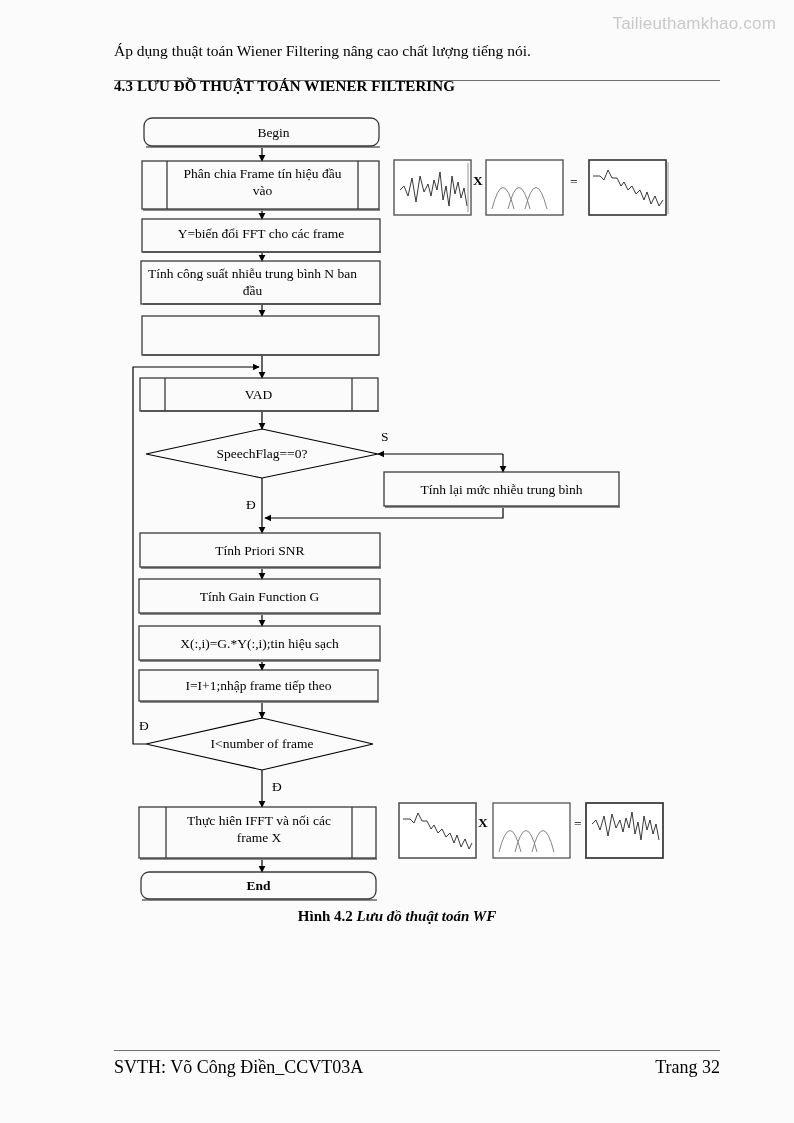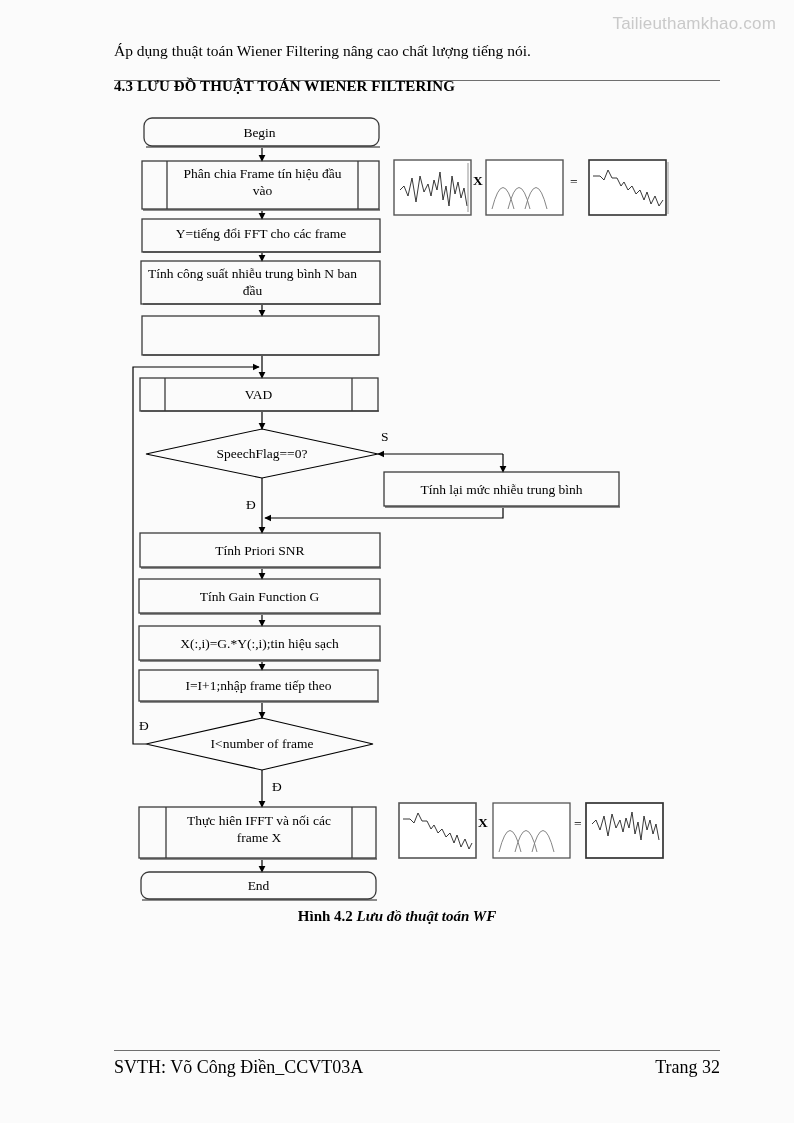--- a/index.html
+++ b/index.html
@@ -211,37 +211,37 @@
         <path d="M 499 852 Q 510 809 521 852" fill="none" stroke="#777" stroke-width="0.9"></path>
         <path d="M 515 852 Q 526 809 537 852" fill="none" stroke="#777" stroke-width="0.9"></path>
         <path d="M 532 852 Q 543 809 554 852" fill="none" stroke="#777" stroke-width="0.9"></path>
 
         <rect x="586" y="803" width="77" height="55" fill="#fff" stroke="#333" stroke-width="1.7"></rect>
         <polyline fill="none" stroke="#222" stroke-width="0.9" points="592,824 596,820 600,830 604,816 608,836 612,814 616,828 620,820 623,832 626,818 629,828
                   632,812 635,834 638,822 641,840 644,816 647,830 650,820 653,834 656,824 659,840"></polyline>
       </g>
     </svg>
 
-    <div class="nodelabel" style="left:142px;top:124px;width:235px;">Begin</div>
+    <div class="nodelabel" style="left:156px;top:124px;width:235px;">Begin</div>
     <div class="nodelabel" style="left:167px;top:165px;width:191px;">Phân chia Frame tín hiệu đầu
 vào</div>
-    <div class="nodelabel" style="left:142px;top:225px;width:238px;">Y=tiếng đổi FFT cho các frame</div>
+    <div class="nodelabel" style="left:142px;top:225px;width:238px;">Y=biến đổi FFT cho các frame</div>
     <div class="nodelabel" style="left:141px;top:265px;width:223px;">Tính công suất nhiễu trung bình N ban
 đầu</div>
     <div class="nodelabel" style="left:165px;top:386px;width:187px;">VAD</div>
     <div class="nodelabel" style="left:162px;top:445px;width:200px;">SpeechFlag==0?</div>
     <div class="nodelabel" style="left:384px;top:481px;width:235px;">Tính lại mức nhiễu trung bình</div>
     <div class="nodelabel" style="left:140px;top:542px;width:240px;">Tính Priori SNR</div>
     <div class="nodelabel" style="left:139px;top:588px;width:241px;">Tính Gain Function G</div>
     <div class="nodelabel" style="left:139px;top:635px;width:241px;">X(:,i)=G.*Y(:,i);tin hiệu sạch</div>
     <div class="nodelabel" style="left:139px;top:677px;width:239px;">I=I+1;nhập frame tiếp theo</div>
     <div class="nodelabel" style="left:162px;top:735px;width:200px;">I&lt;number of frame</div>
     <div class="nodelabel" style="left:166px;top:812px;width:186px;">Thực hiên IFFT và nối các
 frame X</div>
-    <div class="nodelabel" style="left:141px;top:877px;width:235px;">End</div>
+    <div class="nodelabel" style="left:141px;top:877px;width:235px;font-weight:bold;">End</div>
 
     <div class="brlabel" style="left:381px;top:429px;">S</div>
     <div class="brlabel" style="left:246px;top:497px;">Đ</div>
     <div class="brlabel" style="left:139px;top:718px;">Đ</div>
     <div class="brlabel" style="left:272px;top:779px;">Đ</div>
 
     <div class="brlabel" style="left:473px;top:173px;font-weight:bold;">X</div>
     <div class="brlabel" style="left:570px;top:174px;">=</div>
     <div class="brlabel" style="left:478px;top:815px;font-weight:bold;">X</div>
     <div class="brlabel" style="left:574px;top:816px;">=</div>

